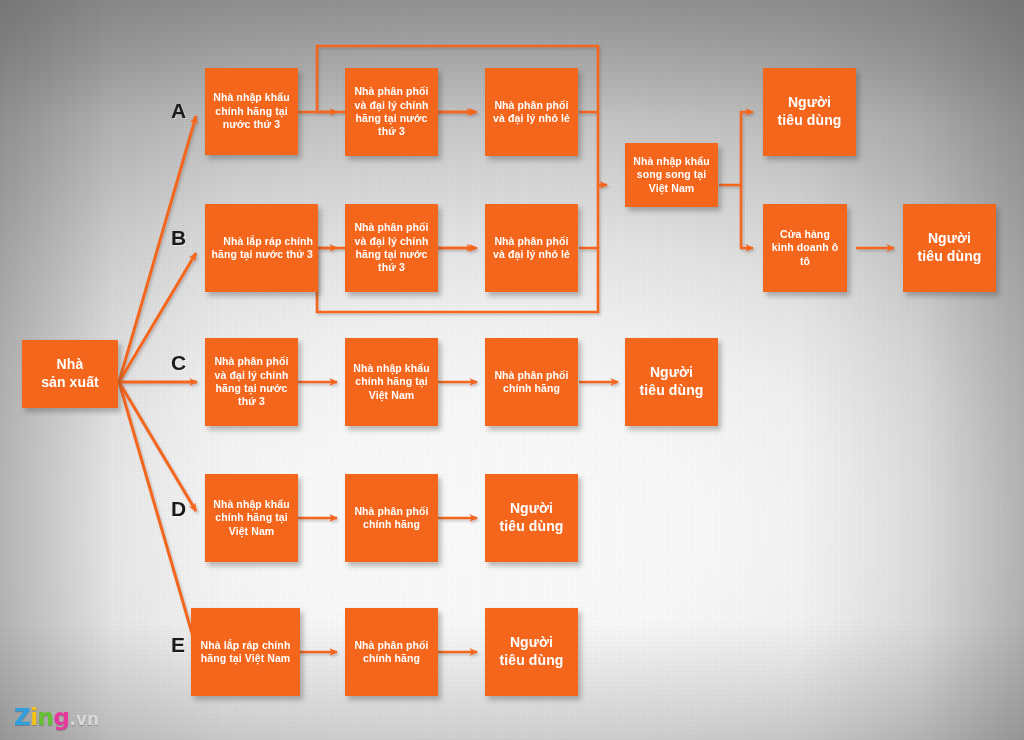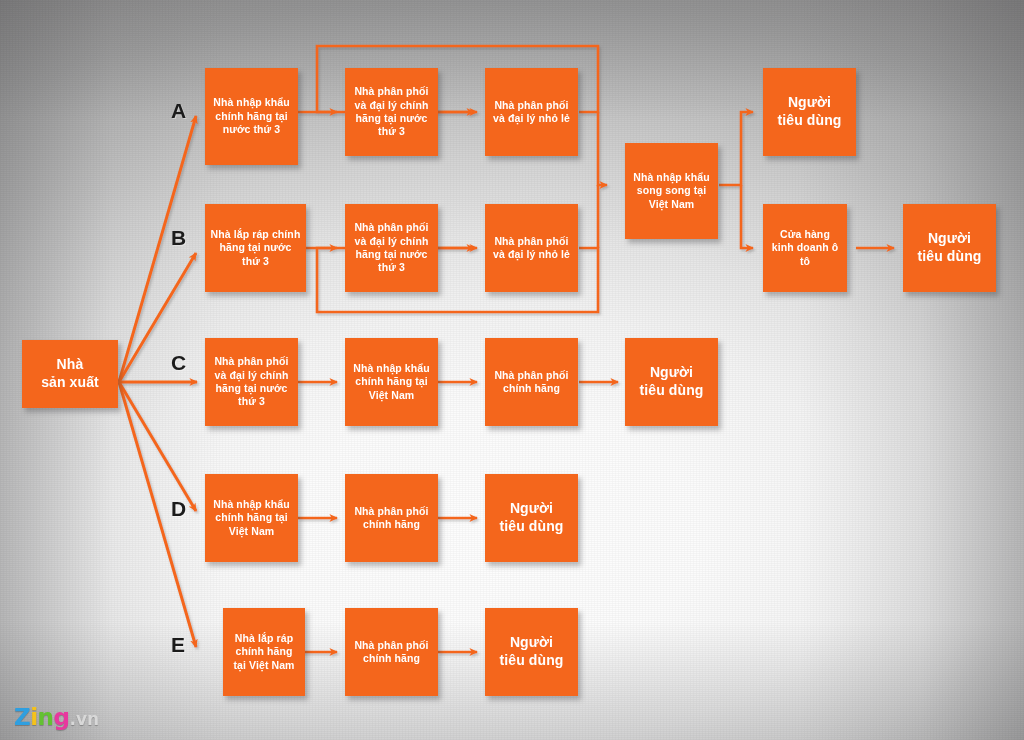--- a/index.html
+++ b/index.html
@@ -167,43 +167,43 @@
   </svg>
 
   <div class="node t-lg" style="left:22px;  top:340px; width:96px;  height:68px;">Nhà<br>sản xuất</div>
 
   <div class="rowlabel" style="left:171px; top:100px;">A</div>
   <div class="rowlabel" style="left:171px; top:227px;">B</div>
   <div class="rowlabel" style="left:171px; top:352px;">C</div>
   <div class="rowlabel" style="left:171px; top:498px;">D</div>
   <div class="rowlabel" style="left:171px; top:634px;">E</div>
 
-  <div class="node t-sm" style="left:205px; top:68px;  width:93px;  height:97px;">Nhà nhập khẩu chính hãng tại nước thứ 3</div>
+  <div class="node t-sm" style="left:205px; top:68px;  width:93px;  height:87px;">Nhà nhập khẩu chính hãng tại nước thứ 3</div>
   <div class="node t-sm" style="left:345px; top:68px;  width:93px;  height:88px;">Nhà phân phối và đại lý chính hãng tại nước thứ 3</div>
   <div class="node t-sm" style="left:485px; top:68px;  width:93px;  height:88px;">Nhà phân phối và đại lý nhỏ lẻ</div>
 
-  <div class="node t-sm" style="left:205px; top:204px; width:101px;  height:88px;">Nhà lắp ráp chính hãng tại nước thứ 3</div>
+  <div class="node t-sm" style="left:205px; top:204px; width:113px;  height:88px;text-align:right;">Nhà lắp ráp chính hãng tại nước thứ 3</div>
   <div class="node t-sm" style="left:345px; top:204px; width:93px;  height:88px;">Nhà phân phối và đại lý chính hãng tại nước thứ 3</div>
   <div class="node t-sm" style="left:485px; top:204px; width:93px;  height:88px;">Nhà phân phối và đại lý nhỏ lẻ</div>
 
-  <div class="node t-sm" style="left:625px; top:143px; width:93px;  height:96px;">Nhà nhập khẩu song song tại Việt Nam</div>
+  <div class="node t-sm" style="left:625px; top:143px; width:93px;  height:64px;">Nhà nhập khẩu song song tại Việt Nam</div>
   <div class="node t-lg" style="left:763px; top:68px;  width:93px;  height:88px;">Người<br>tiêu dùng</div>
   <div class="node t-sm" style="left:763px; top:204px; width:84px;  height:88px;">Cửa hàng kinh doanh ô tô</div>
   <div class="node t-lg" style="left:903px; top:204px; width:93px;  height:88px;">Người<br>tiêu dùng</div>
 
   <div class="node t-sm" style="left:205px; top:338px; width:93px;  height:88px;">Nhà phân phối và đại lý chính hãng tại nước thứ 3</div>
   <div class="node t-sm" style="left:345px; top:338px; width:93px;  height:88px;">Nhà nhập khẩu chính hãng tại Việt Nam</div>
   <div class="node t-sm" style="left:485px; top:338px; width:93px;  height:88px;">Nhà phân phối chính hãng</div>
   <div class="node t-lg" style="left:625px; top:338px; width:93px;  height:88px;">Người<br>tiêu dùng</div>
 
   <div class="node t-sm" style="left:205px; top:474px; width:93px;  height:88px;">Nhà nhập khẩu chính hãng tại Việt Nam</div>
   <div class="node t-sm" style="left:345px; top:474px; width:93px;  height:88px;">Nhà phân phối chính hãng</div>
   <div class="node t-lg" style="left:485px; top:474px; width:93px;  height:88px;">Người<br>tiêu dùng</div>
 
-  <div class="node t-sm" style="left:223px; top:608px; width:82px;  height:88px;">Nhà lắp ráp chính hãng tại Việt Nam</div>
+  <div class="node t-sm" style="left:191px; top:608px; width:109px;  height:88px;">Nhà lắp ráp chính hãng tại Việt Nam</div>
   <div class="node t-sm" style="left:345px; top:608px; width:93px;  height:88px;">Nhà phân phối chính hãng</div>
   <div class="node t-lg" style="left:485px; top:608px; width:93px;  height:88px;">Người<br>tiêu dùng</div>
 
   <div class="brand">
     <span class="b-z">Z</span><span class="b-i">i</span><span class="b-n">n</span><span class="b-g">g</span><span class="b-vn">.vn</span>
   </div>
 
 </div>
 
 </body></html>

